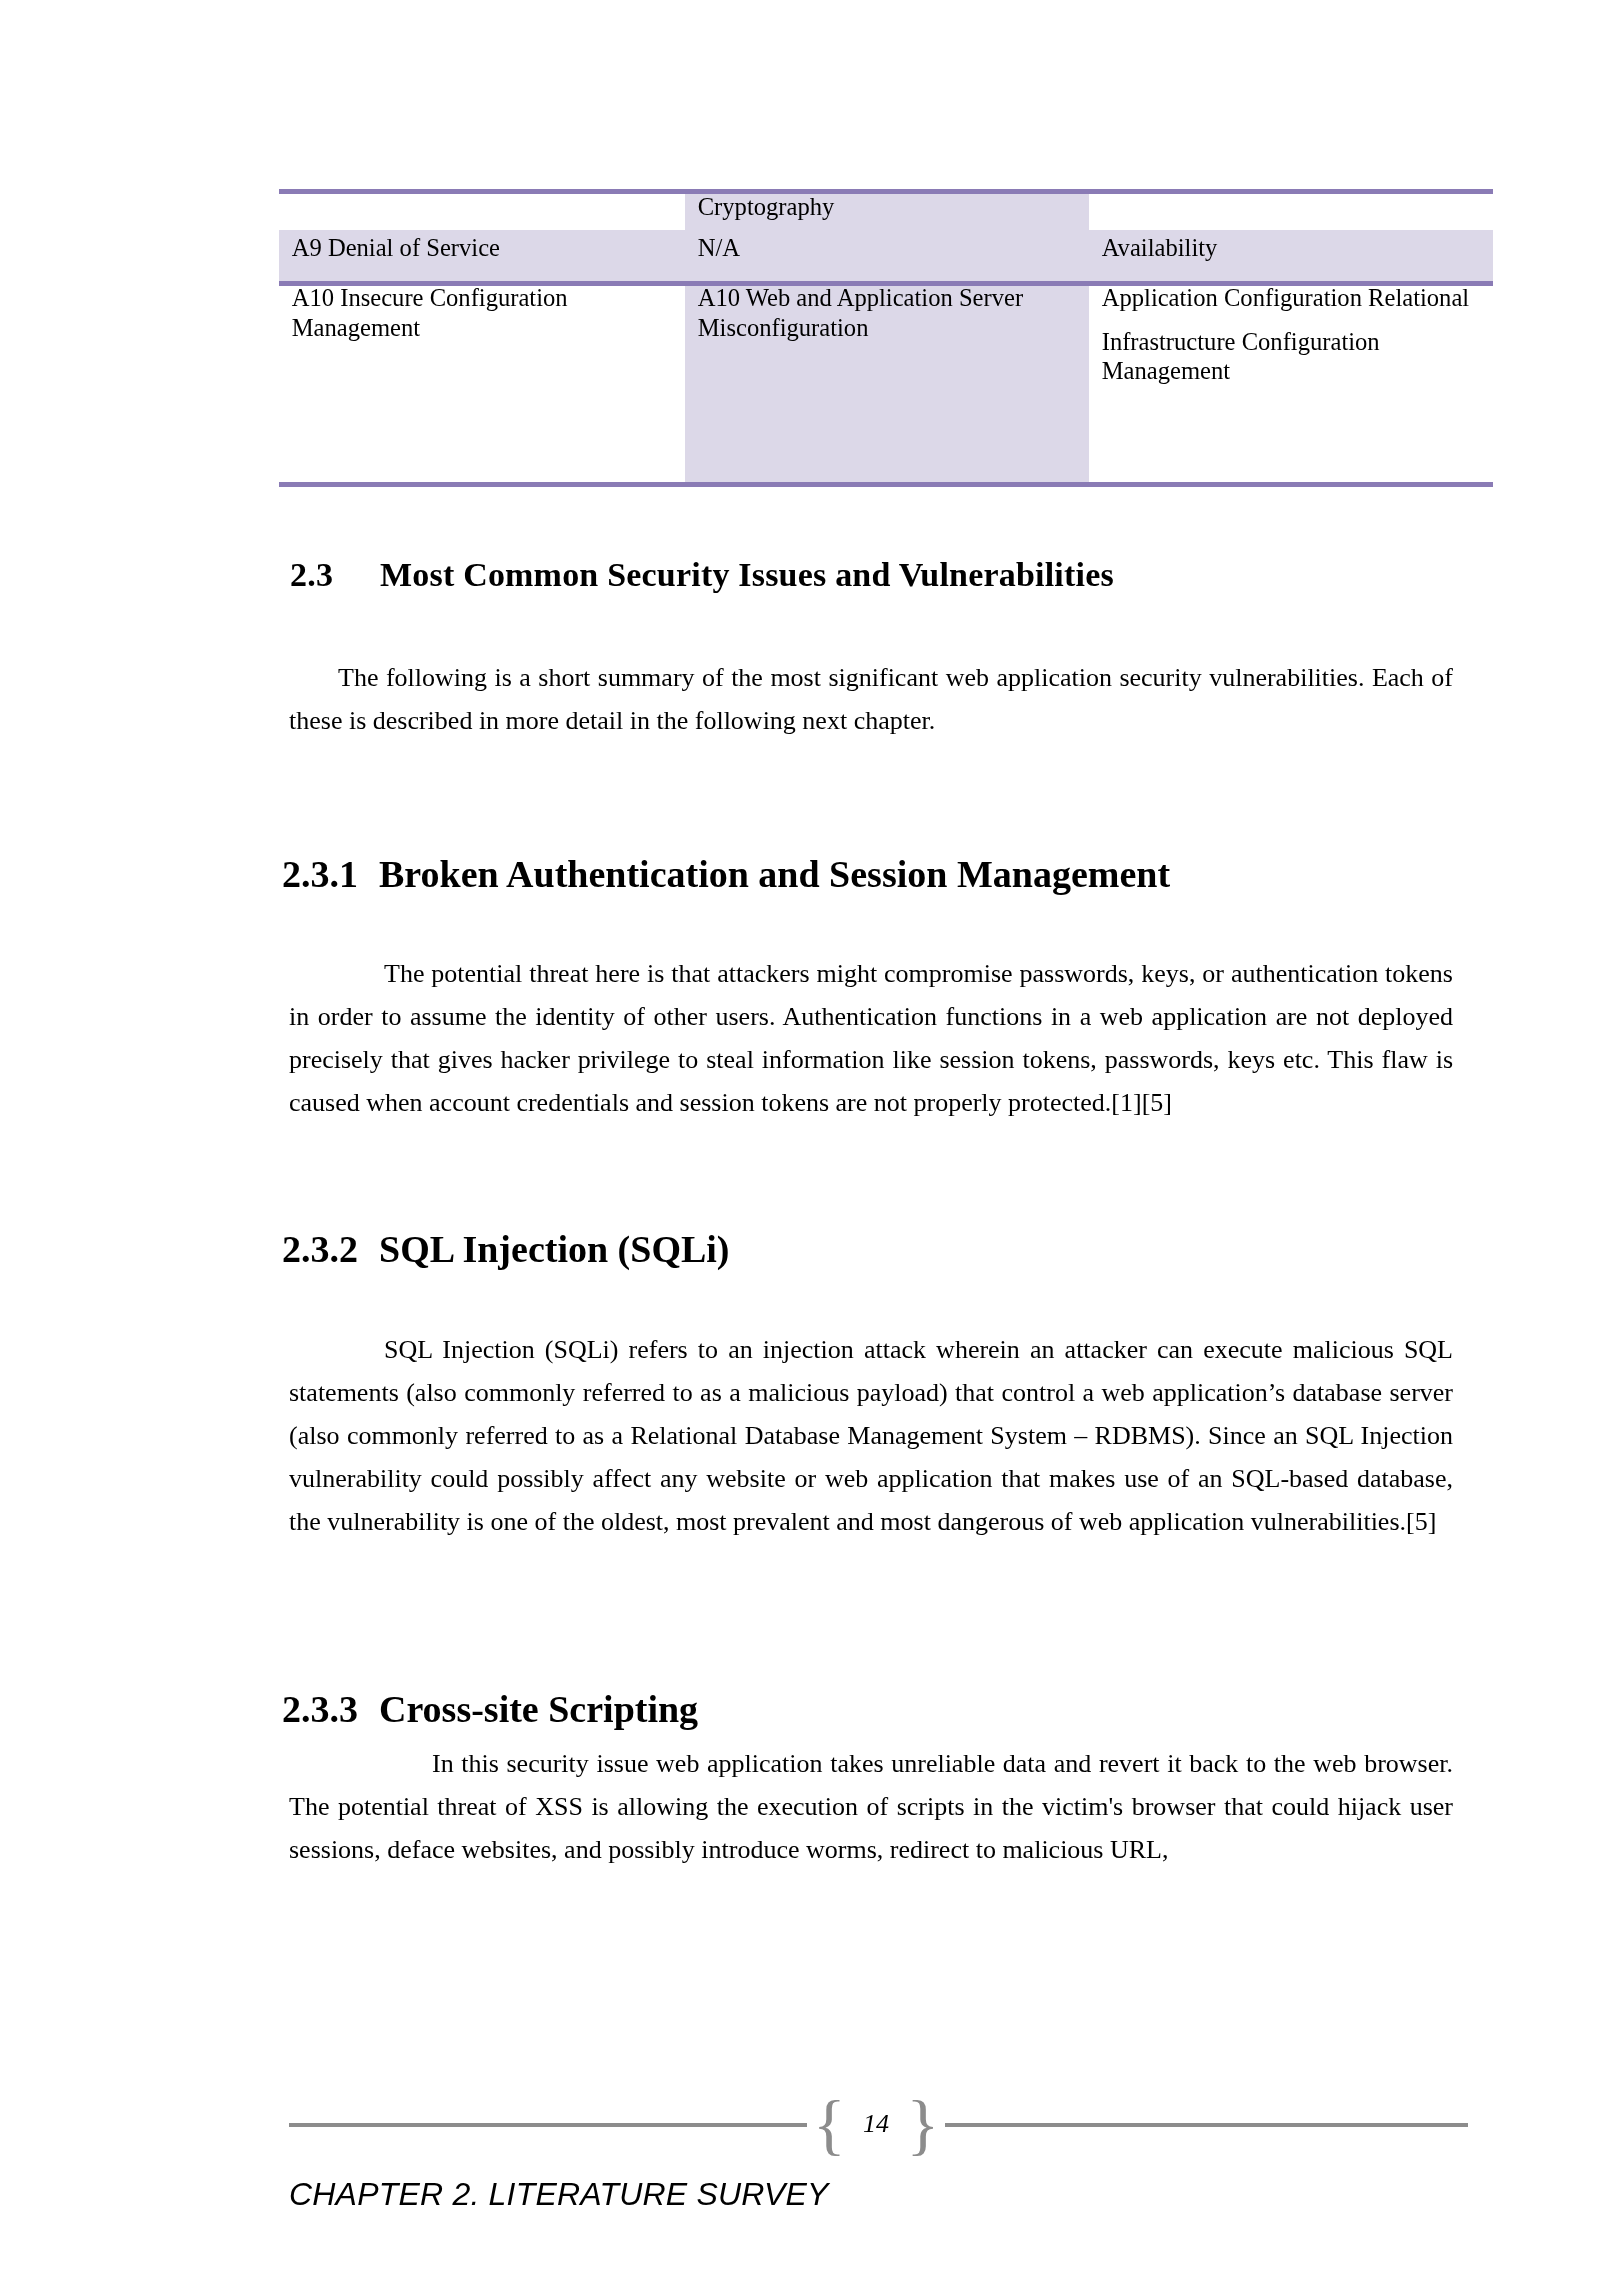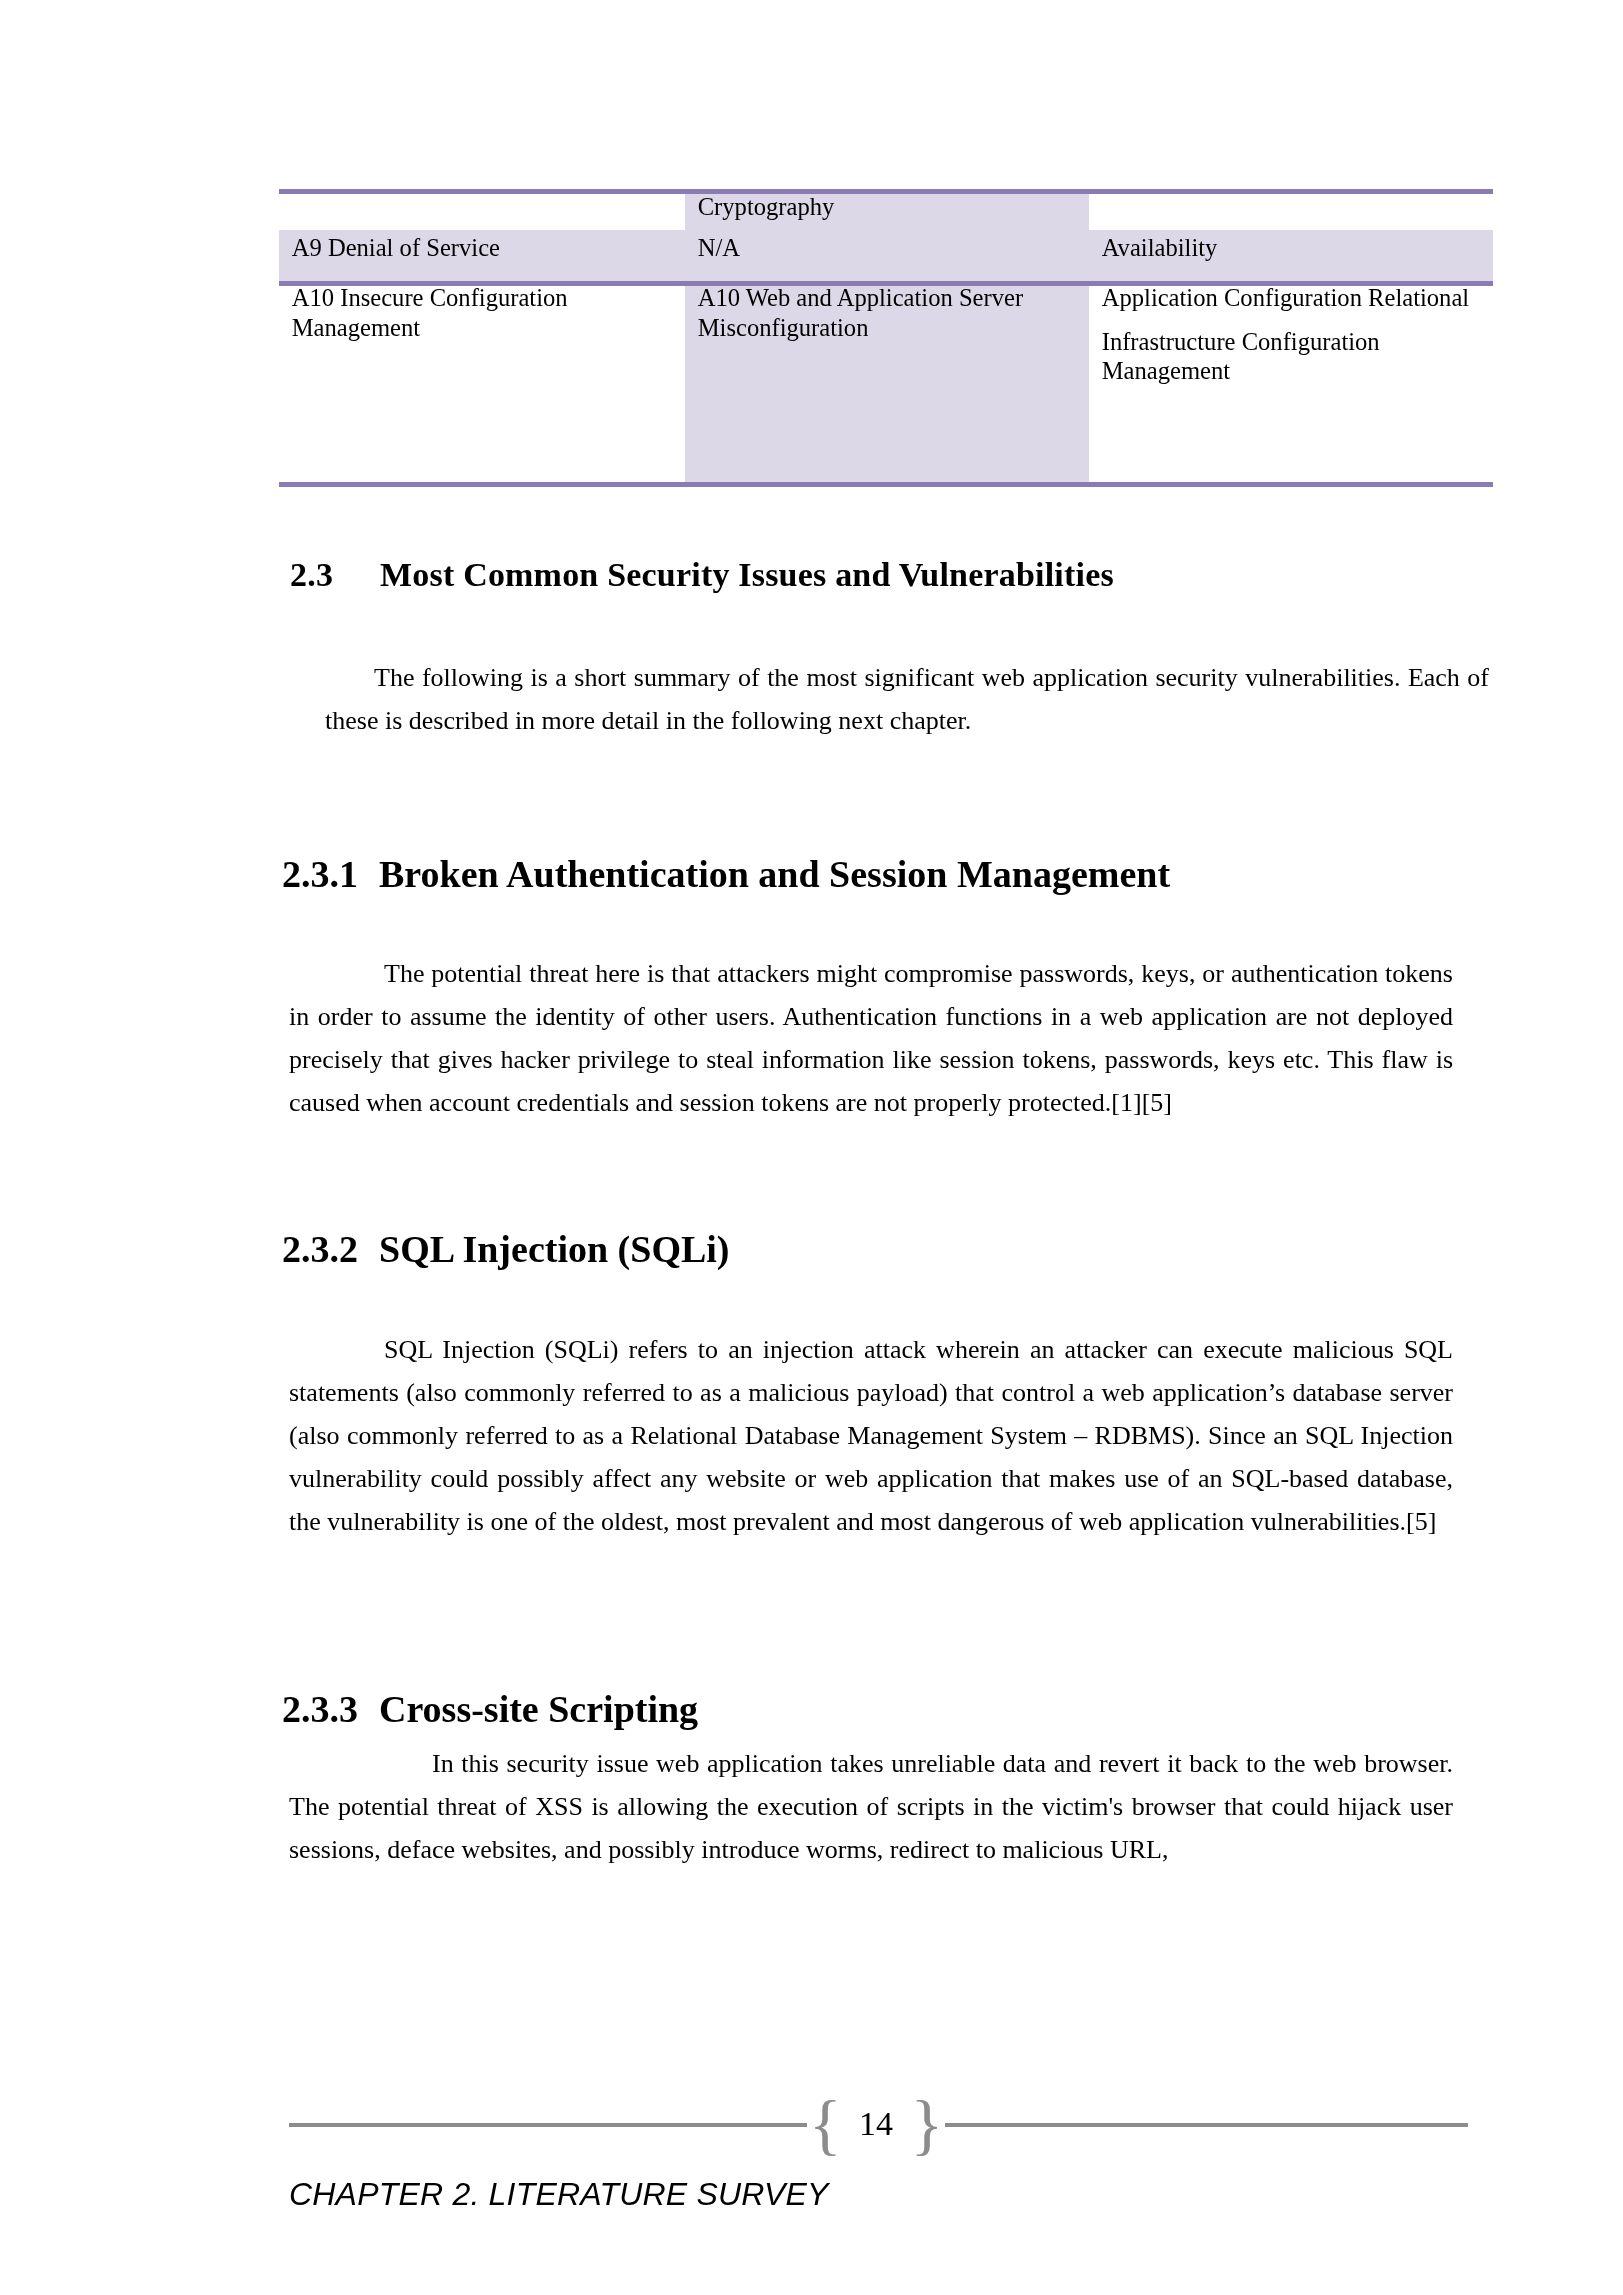--- a/index.html
+++ b/index.html
@@ -154,24 +154,25 @@
     justify-content: center;
   }
   .brace {
     color: #8c8c8c;
     font-size: 68px;
     line-height: 1;
     font-family: "Liberation Serif", "DejaVu Serif", serif;
     font-weight: normal;
   }
   .pagenum {
-    font-size: 34px;
+    font-size: 26px;
     color: #000;
     padding: 0 17.4px;
     font-family: "Liberation Serif", "DejaVu Serif", serif;
+    font-style: italic;
   }
   .chapter-foot {
     position: absolute;
     left: 289px;
     top: 2176px;
     font-size: 32px;
     font-style: italic;
     font-family: "Liberation Sans", "DejaVu Sans", sans-serif;
     letter-spacing: 0.2px;
   }
@@ -210,21 +211,21 @@
           <div style="margin-top:14.3px;">Infrastructure Configuration Management</div>
         </div>
       </div>
     </div>
   </div>
 
   <h2 class="sec">
     <span class="num">2.3</span><span>Most Common Security Issues and Vulnerabilities</span>
   </h2>
 
-  <p class="body ind-sm" style="top:656px;margin-left:36px;">The following is a short summary of the most significant web application security vulnerabilities. Each of these is described in more detail in the following next chapter.</p>
+  <p class="body ind-sm" style="top:656px;">The following is a short summary of the most significant web application security vulnerabilities. Each of these is described in more detail in the following next chapter.</p>
 
   <h3 class="sub" style="top:852px;">
     <span class="num">2.3.1</span><span>Broken Authentication and Session Management</span>
   </h3>
 
   <p class="body ind-md" style="top:904px;">The potential threat here is that attackers might compromise passwords, keys, or authentication tokens in order to assume the identity of other users. Authentication functions in a web application are not deployed precisely that gives hacker privilege to steal information like session tokens, passwords, keys etc. This flaw is caused when account credentials and session tokens are not properly protected.[1][5]</p>
 
   <h3 class="sub" style="top:1227px;">
     <span class="num">2.3.2</span><span>SQL Injection (SQLi)</span>
   </h3>

